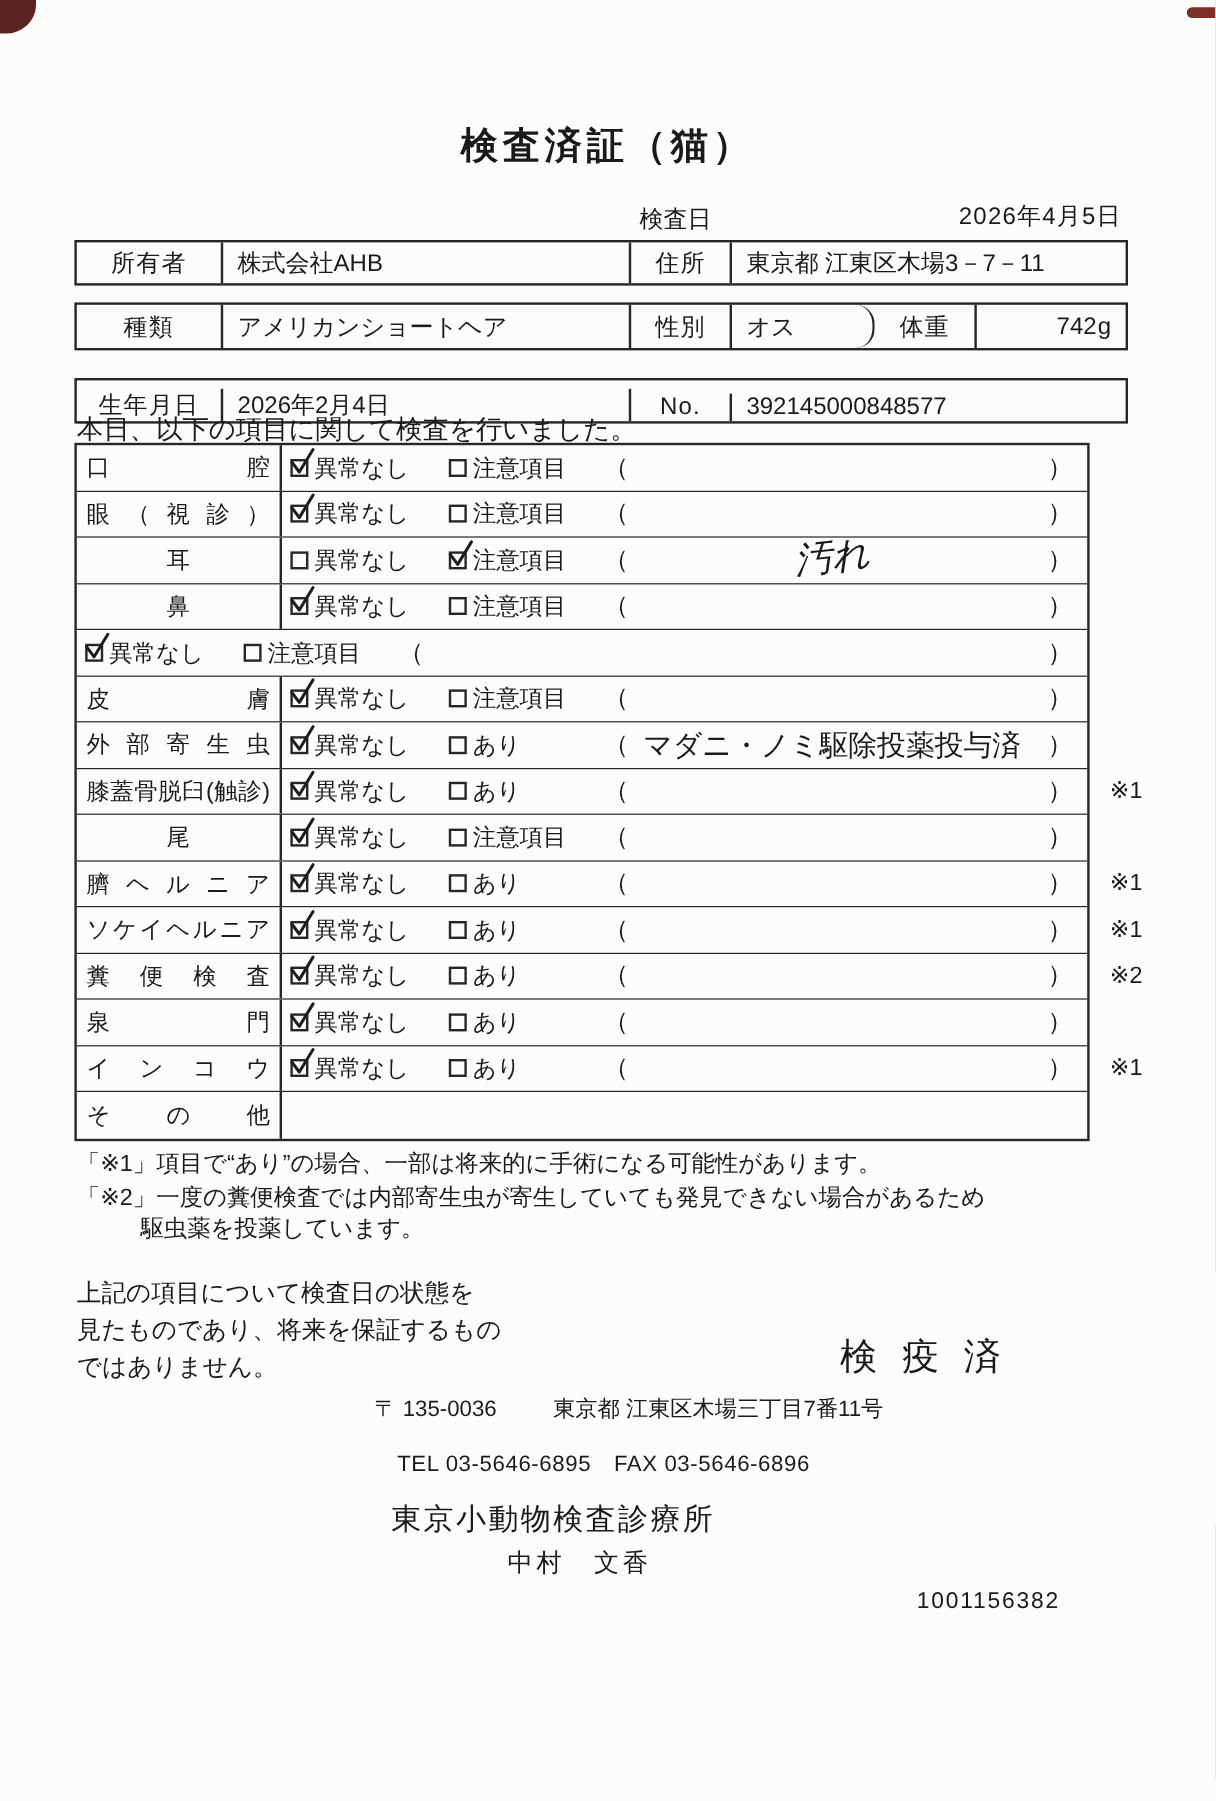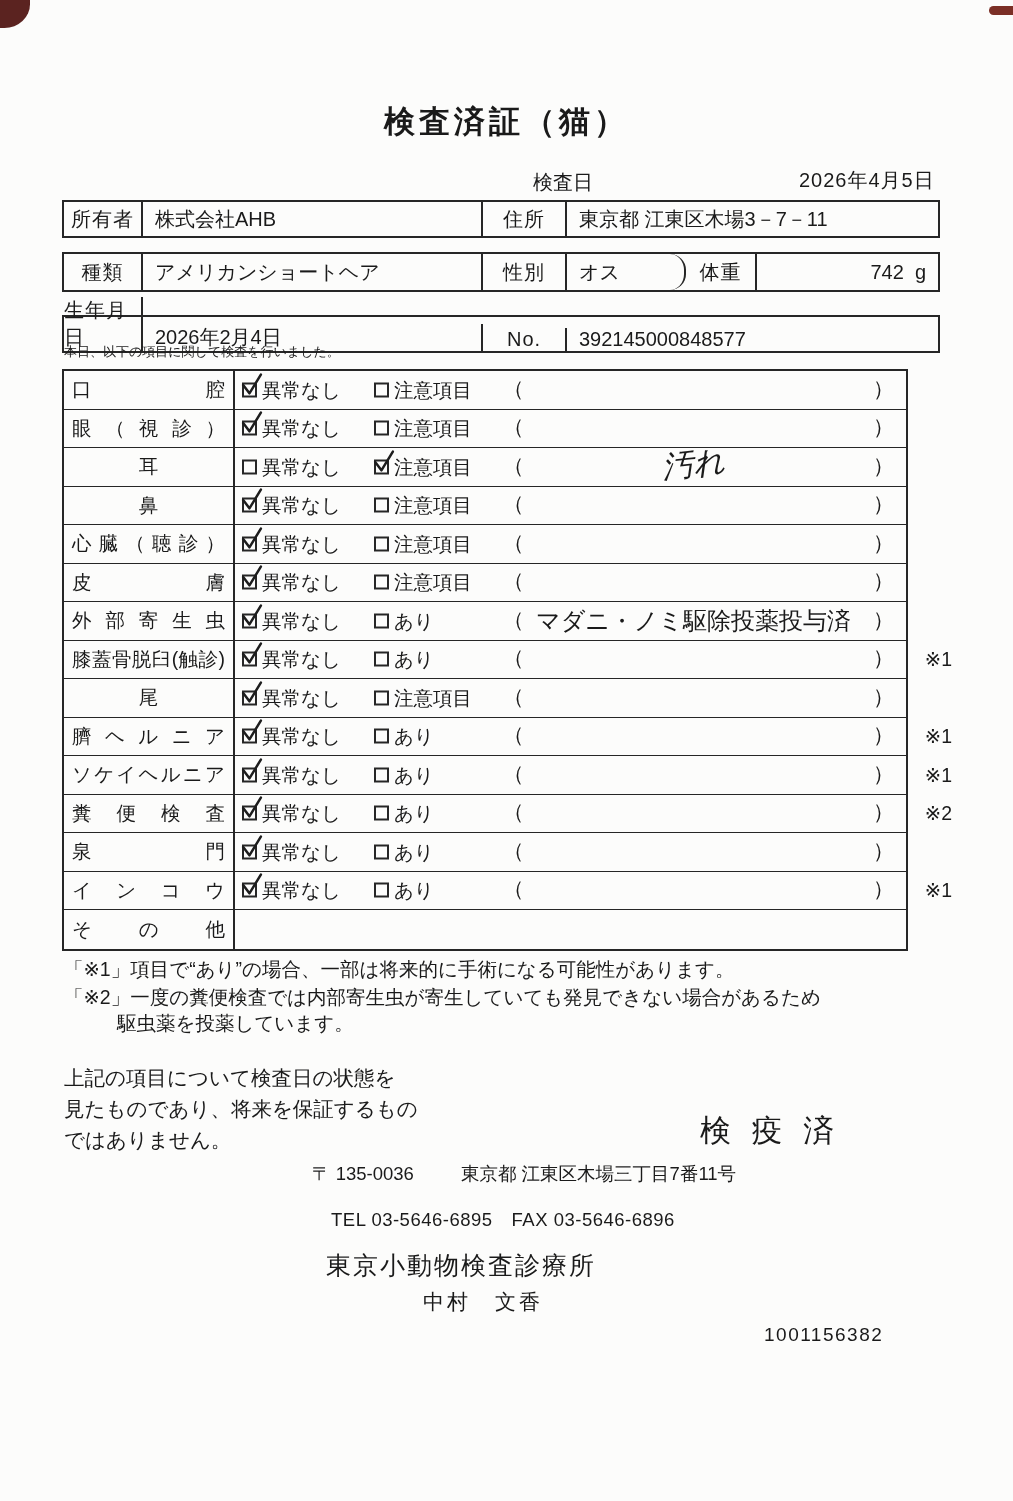--- a/index.html
+++ b/index.html
@@ -15,29 +15,29 @@
   .insp-date-value { position:absolute; top:167px; left:799px; font-size:20px; letter-spacing:1px; }
 
   .info-box { position:absolute; left:62px; width:878px; border:2px solid #262626; display:flex; align-items:stretch; }
   .box1 { top:200px; height:38px; }
   .box2 { top:252px; height:40px; }
   .box3 { top:315px; height:38px;align-items:flex-end; }
   .cell { display:flex; align-items:center; font-size:20px; }
   .cell.label { justify-content:center; border-right:2px solid #262626; letter-spacing:1px; }
   .cell.value { padding:0 12px; border-right:2px solid #262626; }
   .cell:last-child { border-right:none; }
-  .w103 { width:79px; flex:none; }
+  .w103 { width:122px; flex:none; }
   .w340 { width:340px; flex:none; }
   .w84 { width:84px; flex:none; }
   .w95 { width:119px; flex:none;border-radius:16px; }
-  .w85 { width:71px; flex:none; }
+  .w85 { width:85px; flex:none; }
   .flex1 { flex:1; }
-  .weight { justify-content:flex-end; gap:11px; padding-right:17px; }
-
-  .intro { position:absolute; top:343px; left:64px; font-size:13px; }
+  .weight { justify-content:flex-end; gap:1px; padding-right:17px; }
+
+  .intro { position:absolute; top:343px; left:64px; font-size:22px; }
 
   .checklist { position:absolute; top:369px; left:62px; width:846px; border:2px solid #262626; }
   .cl-row { display:flex; height:38.5px; border-bottom:1.5px solid #262626; }
   .cl-row:last-child { border-bottom:none; }
   .item-cell { width:171px; flex:none; border-right:2px solid #262626; display:flex; align-items:center; padding:13px 8px; font-size:19.5px; }
   .item-cell .justify { display:block; width:100%; text-align:justify; text-align-last:justify; }
   .item-cell .center { display:block; width:100%; text-align:center; }
   .row-content { flex:1; position:relative; }
   .opt { position:absolute; top:50%; transform:translateY(-50%); display:flex; align-items:center; font-size:19.5px; white-space:nowrap; }
   .opt1 { left:7px; }
@@ -192,23 +192,20 @@
           <span class="opt opt2">
             <span class="checkbox"></span>
             <span class="opt-label">注意項目</span>
           </span>
           <span class="paren-open">（</span>
           <span class="note"></span>
           <span class="paren-close">）</span>
         </div>
       </div>
       <div class="cl-row">
-        <div class="item-cell">
-          <span class="justify">心臓（聴診）</span>
-        </div>
         <div class="row-content">
           <span class="opt opt1">
             <span class="checkbox">
               <svg class="checkmark" viewBox="0 0 24 24">
                 <path d="M4 12 L10 20 L21 2" fill="none" stroke="#1d1d1d" stroke-width="2.4" stroke-linecap="round" stroke-linejoin="round"></path>
               </svg>
             </span>
             <span class="opt-label">異常なし</span>
           </span>
           <span class="opt opt2">

